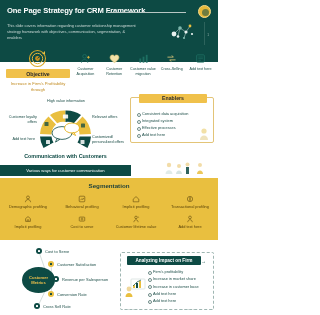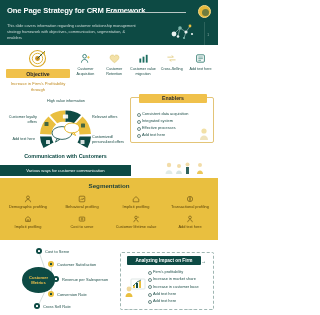--- a/index.html
+++ b/index.html
@@ -6,21 +6,21 @@
   html, body {
     width: 218px; height: 315px;
     background: #ffffff;
     font-family: "Liberation Sans", sans-serif;
     overflow: hidden;
   }
   .page { position: relative; width: 218px; height: 315px; background:#fff; }
 
   
   .header {
-    position: absolute; left:0; top:0; width:218px; height:45px;
+    position: absolute; left:0; top:0; width:218px; height:62px;
     background:#0d4a44;
   }
   .header-title {
     position:absolute; left:7px; top:6px;
     font-size:7.6px; font-weight:bold; color:#ffffff; letter-spacing:-0.1px;
     white-space:nowrap;
   }
   .header-rule {
     position:absolute; left:108px; top:12px; width:78px; height:1px;
     background:#b9c7c4;

